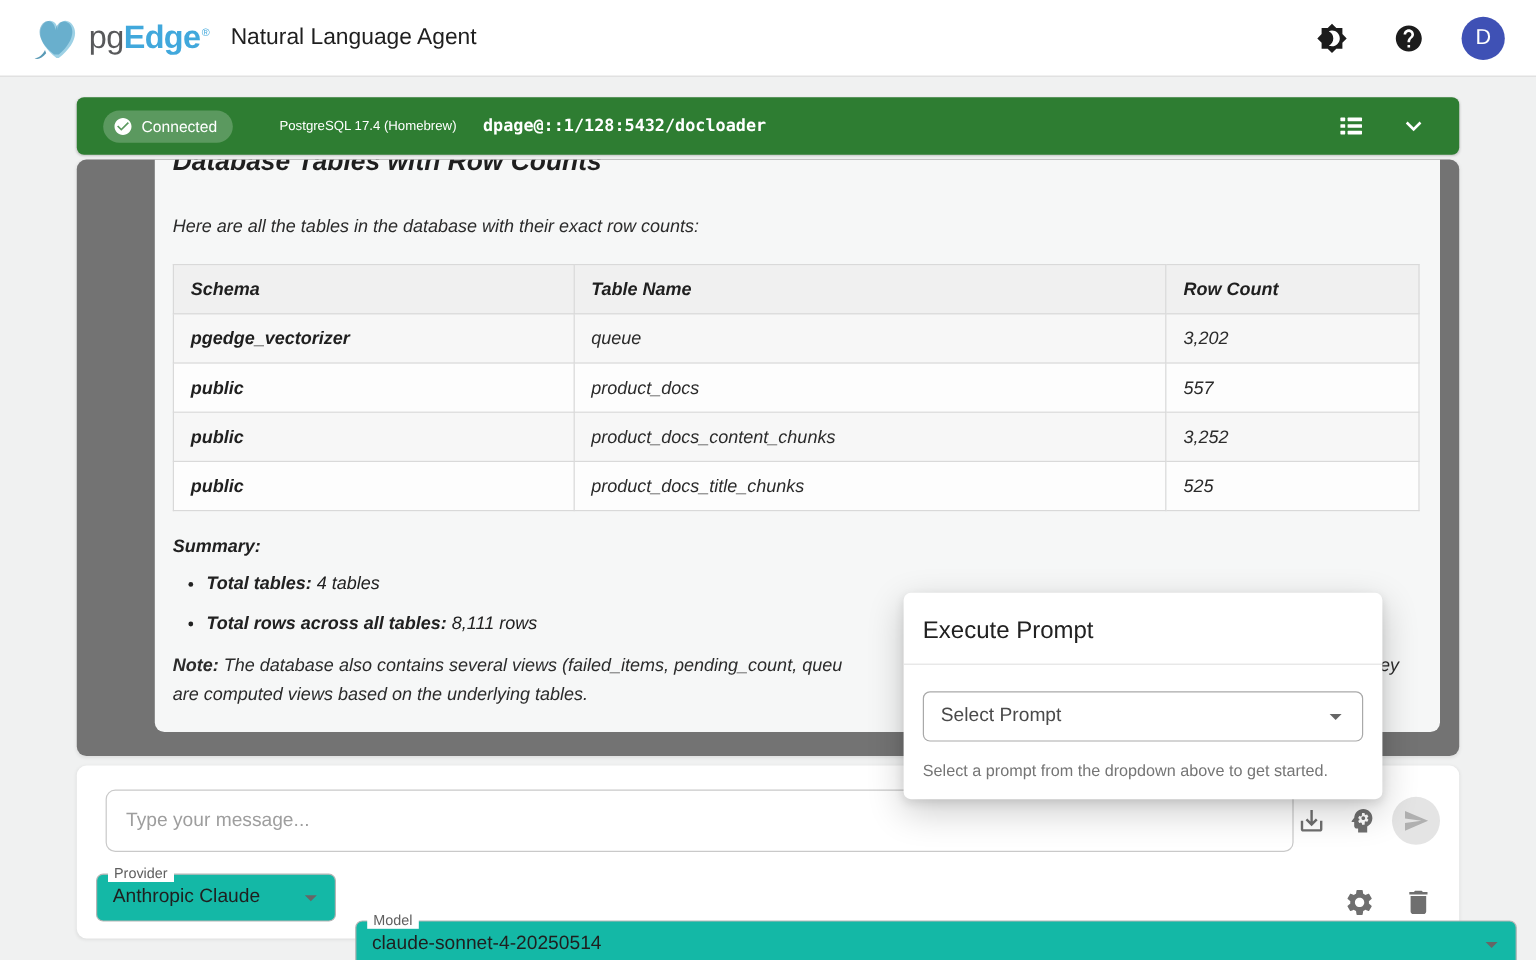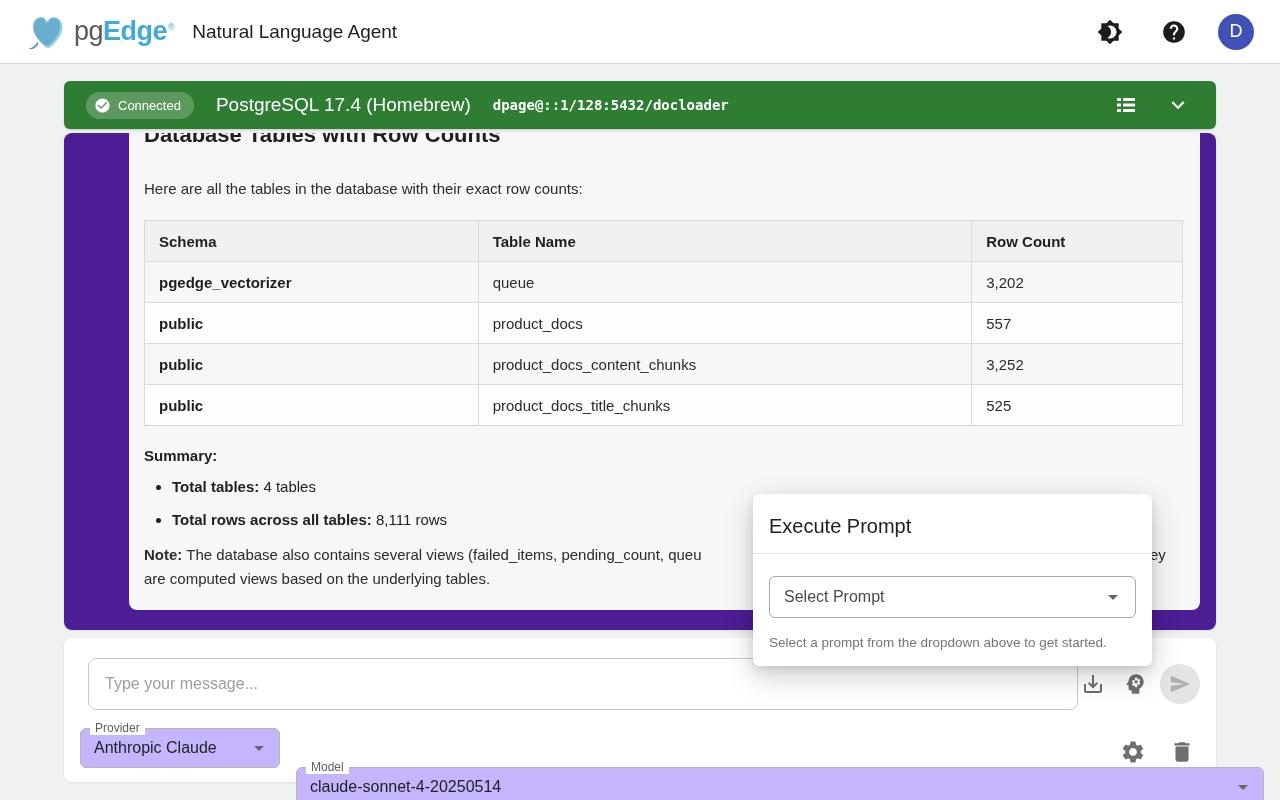--- a/index.html
+++ b/index.html
@@ -38,29 +38,30 @@
     position:absolute; left:64px; top:81px; width:1152px; height:48px;
     border-radius:6px; background:#2e7d32; color:#fff;
     display:flex; align-items:center; padding:0 22px; gap:22px; z-index:15;
     box-shadow:0 1px 2px rgba(0,0,0,0.18);
   }
   .conn-pill {
     display:flex; align-items:center; gap:7px;
     background:rgba(255,255,255,0.22); border-radius:16px;
     padding:5px 13px 5px 8px; font-size:13px;
   }
-  .conn-server { font-size:19px; }
+  .conn-server { font-size:11px;margin-left:17px; }
   .conn-string { font-family:"DejaVu Sans Mono", monospace; font-size:14px; font-weight:600; }
   .conn-right { margin-left:auto; display:flex; align-items:center; gap:20px; }
 
   
   .chat-card {
     position:absolute; left:64px; top:133px; width:1152px; height:497px;
-    background:#4c1d95; border-radius:8px; overflow:hidden; z-index:5;
+    background:#737373; border-radius:8px; overflow:hidden; z-index:5;
     box-shadow:0 1px 3px rgba(0,0,0,0.07);
+    font-style:italic;
   }
   .msg-bubble {
     position:absolute; left:65px; top:0; width:1071px; height:477px;
     background:#f6f7f7; border-radius:0 0 8px 8px;
     padding:0 17px 24px 15px; overflow:hidden;
   }
   .msg-heading { font-size:22px; font-weight:700; color:#1f1f1f; margin-top:-11px; line-height:26px; }
   .msg-intro { font-size:15px; color:#2b2b2b; margin-top:31px; line-height:20px; }
 
   table.db-table { margin-top:21px; width:1039px; border-collapse:collapse; font-size:15px; }
@@ -113,21 +114,21 @@
                justify-content:center; border:none; background:transparent; cursor:pointer; color:#6f6f6f; }
   .download-btn { left:1009px; top:26px; }
   .psych-btn { left:1051px; top:26px; }
   .send-btn {
     position:absolute; left:1096px; top:26px; width:40px; height:40px; border-radius:50%;
     background:#e4e4e4; border:none; display:flex; align-items:center; justify-content:center;
     color:#b0b0b0; cursor:default;
   }
   .outlined-select {
     position:absolute; height:40px; border:1px solid #b5b5b5; border-radius:6px;
-    display:flex; align-items:center; padding:0 8px 0 13px; background:#c4b5fd; cursor:pointer;
+    display:flex; align-items:center; padding:0 8px 0 13px; background:#14b8a6; cursor:pointer;
   }
   .provider-select { left:16px; top:90px; width:200px; }
   .model-select { left:232px; top:90px; width:968px;margin-top:39px; }
   .float-label {
     position:absolute; top:-8px; left:9px; background:#fff; padding:0 5px;
     font-size:12px; color:#5f5f5f; line-height:14px;
   }
   .select-value { font-size:16px; color:#1f1f1f; flex:1; white-space:nowrap; overflow:hidden; }
   .settings-btn { left:1049px; top:94px; color:#6f6f6f; }
   .trash-btn { left:1098px; top:94px; color:#6f6f6f; }

